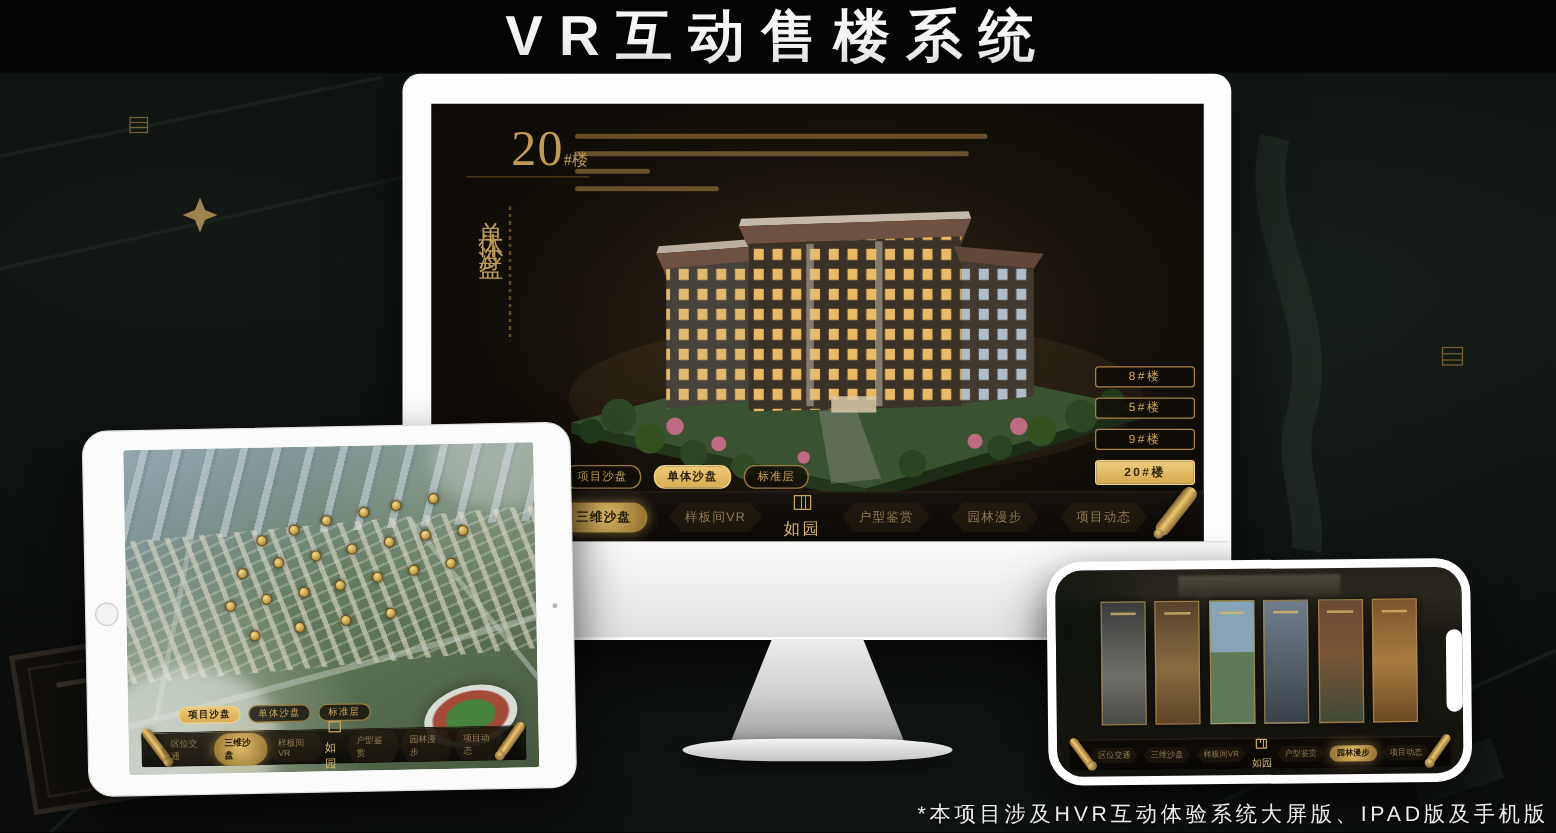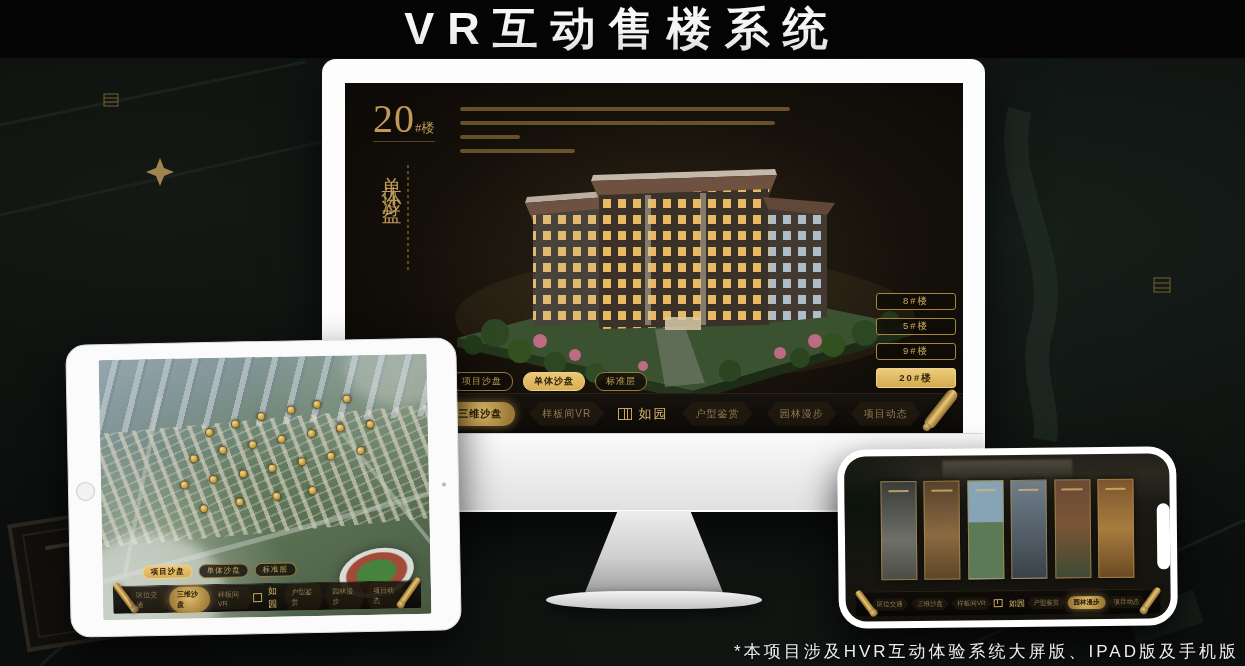--- a/index.html
+++ b/index.html
@@ -37,21 +37,21 @@
     border-radius:50%/70%;background:linear-gradient(180deg,#f4f4f4,#c4c4c4);
     box-shadow:0 6px 14px rgba(0,0,0,.55);}
   .monitor-screen{position:absolute;left:345px;top:83px;width:618px;height:350px;overflow:hidden;
     background:
       radial-gradient(ellipse at 50% 55%, rgba(120,90,50,.16), transparent 60%),
       radial-gradient(ellipse at 55% 45%, #221b12 0%, #130f09 55%, #0a0806 100%);}
 
   
   .m-heading{position:absolute;left:28px;top:16px;color:#c09a56;border-bottom:1px solid rgba(170,130,60,.45);
     padding-bottom:2px;font-family:"Liberation Serif","DejaVu Serif",serif;}
-  .m-heading .num{font-size:40px;line-height:1;letter-spacing:1px;}
+  .m-heading .num{font-size:40px;line-height:1;letter-spacing:1px;margin-left:36px;}
   .m-heading .suffix{font-size:13px;}
   .m-vertical{position:absolute;left:34px;top:78px;writing-mode:vertical-rl;
     font-size:20px;letter-spacing:9px;color:#bd9a58;
     font-family:"Liberation Serif","DejaVu Serif",serif;}
   .m-vertical-en{position:absolute;left:62px;top:82px;width:2px;height:108px;
     background:repeating-linear-gradient(180deg,rgba(170,130,60,.5) 0 3px,transparent 3px 6px);}
 
   
   .m-desc{position:absolute;left:115px;top:24px;}
   .m-desc .ln{height:4px;border-radius:2px;background:rgba(188,146,74,.5);margin-bottom:10px;}
@@ -74,21 +74,21 @@
 
   
   .navbar{position:absolute;display:flex;align-items:center;justify-content:space-between;
     background:linear-gradient(180deg,#17130e,#0b0906);border-top:1px solid #2a2118;}
   .nav-item{position:relative;color:#8f7c52;letter-spacing:1px;
     background:rgba(58,47,28,.3);
     clip-path:polygon(0 50%,14% 0,86% 0,100% 50%,86% 100%,14% 100%);}
   .nav-item.selected{background:radial-gradient(circle at 50% 40%,#e2bd6b,#9c7a36 80%);
     color:#241a08;clip-path:none;border-radius:16px;font-weight:bold;
     box-shadow:0 0 10px rgba(222,182,101,.55);}
-  .nav-logo{display:flex;flex-direction:row;align-items:center;gap:6px;color:#d8b56a;
+  .nav-logo{display:flex;flex-direction:column;align-items:center;gap:6px;color:#d8b56a;
     font-family:"Liberation Serif","DejaVu Serif",serif;}
   .seal{border:1px solid #caa55c;background:
     linear-gradient(90deg,transparent 40%,#caa55c 40% 46%,transparent 46% 70%,#caa55c 70% 76%,transparent 76%);}
   .scroll-icon{position:relative;background:linear-gradient(90deg,#7c5e29,#ecc672 45%,#8a6a2f);
     border-radius:6px;box-shadow:0 2px 5px rgba(0,0,0,.6);}
   .scroll-icon::after{content:"";position:absolute;left:50%;bottom:-4px;transform:translateX(-50%);
     width:8px;height:8px;border-radius:50%;background:radial-gradient(circle at 40% 40%,#e8c673,#5a431d);}
 
   
   .m-nav{left:0;bottom:0;width:618px;height:40px;padding:0 16px;box-sizing:border-box;}

